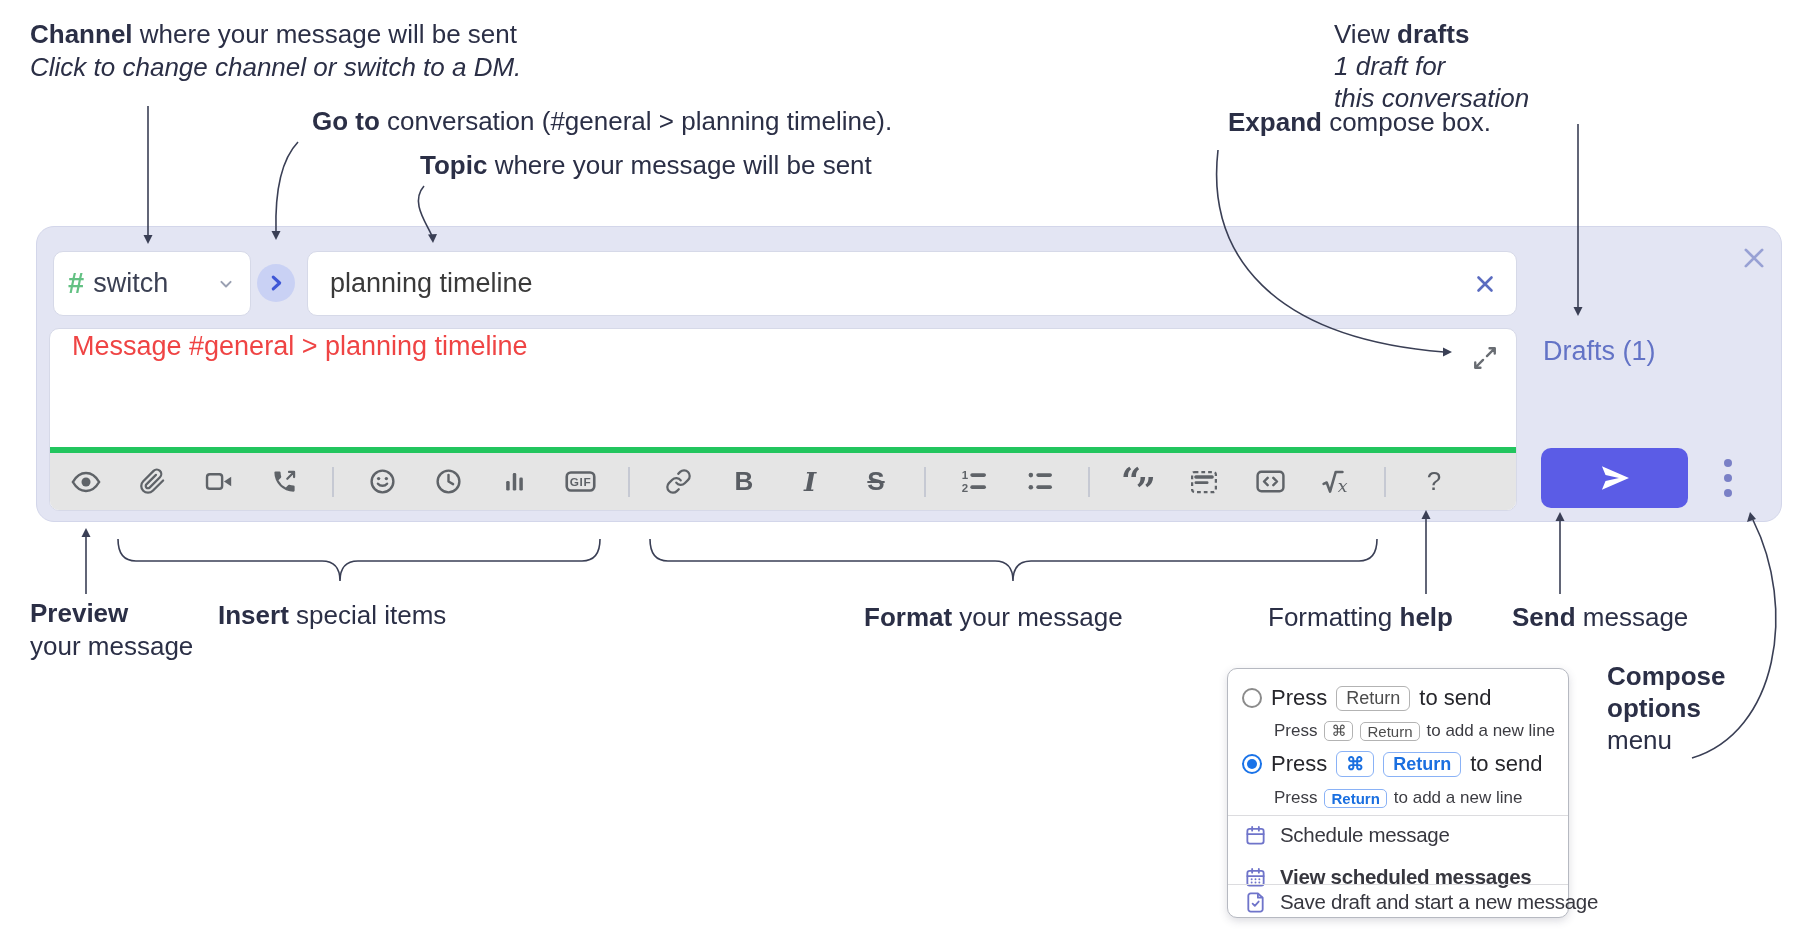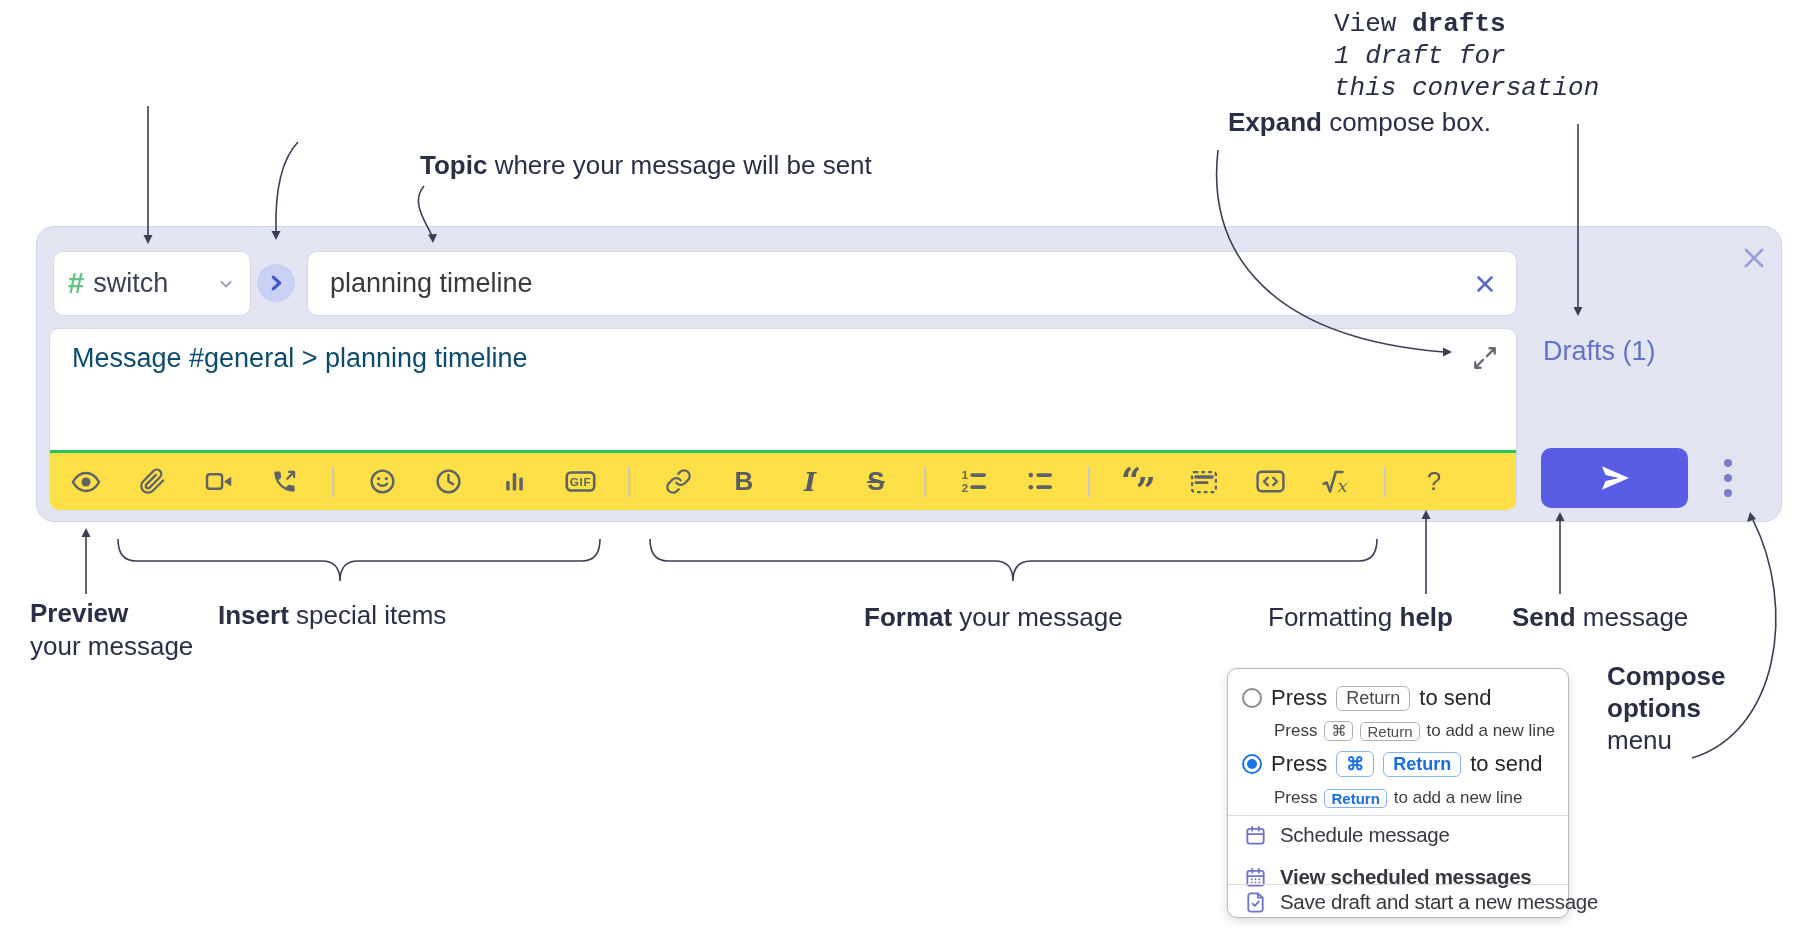--- a/index.html
+++ b/index.html
@@ -17,24 +17,24 @@
   .hash{font-size:29px;font-weight:700;color:#63c183;line-height:1;}
   .chname{font-size:27px;color:#3b4053;}
   .gotobtn{position:absolute;left:220px;top:37px;width:38px;height:38px;border-radius:50%;
            background:#c9d1f4;display:flex;align-items:center;justify-content:center;cursor:pointer;}
   .topic{position:absolute;left:270px;top:24px;width:1210px;height:65px;background:#fff;
          border:1px solid #d6d9e8;border-radius:10px;box-sizing:border-box;display:flex;
          align-items:center;padding:0 18px 0 22px;font-size:27px;color:#3a3a3a;}
   .closex{position:absolute;left:1702px;top:16px;width:30px;height:30px;cursor:pointer;}
   .msgbox{position:absolute;left:12px;top:101px;width:1468px;height:183px;background:#fff;
           border:1px solid #d6d9e8;border-radius:10px;box-sizing:border-box;overflow:hidden;}
-  .placeholder{position:absolute;left:22px;top:14px;font-size:27px;color:#0c4a6e;}
+  .placeholder{position:absolute;left:22px;top:2px;font-size:27px;color:#ef4444;}
   .expandic{position:absolute;right:18px;top:16px;width:26px;height:26px;cursor:pointer;}
-  .toolbar{position:absolute;left:0;right:0;bottom:0;height:57px;background:#fde047;
-           border-top:3px solid #22c55e;display:flex;align-items:center;padding-left:18px;gap:30px;}
+  .toolbar{position:absolute;left:0;right:0;bottom:0;height:57px;background:#e5e5e5;
+           border-top:6px solid #22c55e;display:flex;align-items:center;padding-left:18px;gap:30px;}
   .tbi{width:36px;height:36px;display:flex;align-items:center;justify-content:center;
        flex:0 0 36px;cursor:pointer;color:#5a5e64;}
   .tbi svg{display:block;}
   .tdiv{width:2px;height:30px;background:#c6c9d3;flex:0 0 2px;}
   .ltr{font-size:26px;font-weight:700;color:#595d63;}
   .ltr.i{font-family:"DejaVu Serif",serif;font-style:italic;font-weight:600;}
   .ltr.s{font-weight:600;text-decoration:line-through;}
   .quoteic{position:relative;width:36px;height:36px;font-family:"DejaVu Serif",serif;font-weight:700;color:#5a5e64;}
   .quoteic .qo{position:absolute;left:1px;top:-4px;font-size:35px;}
   .quoteic .qc{position:absolute;right:0px;top:6px;font-size:35px;}
@@ -60,27 +60,34 @@
   .mitem{position:absolute;left:16px;display:flex;align-items:center;gap:13px;font-size:20.5px;
          letter-spacing:-0.3px;color:#37373f;white-space:nowrap;cursor:pointer;}
   
   #overlay{position:absolute;left:0;top:0;z-index:5;pointer-events:none;}
 </style>
 </head>
 <body>
 
 <div id="canvas">
 
+  <div class="ann" style="left:30px;top:18px;">
+    <div><b>Channel</b><span> where your message will be sent</span></div>
+    <div class="it">Click to change channel or switch to a DM.</div>
+  </div>
+  <div class="ann" style="left:312px;top:105px;">
+    <b>Go to</b><span> conversation (#general &gt; planning timeline).</span>
+  </div>
   <div class="ann" style="left:420px;top:149px;">
     <b>Topic</b><span> where your message will be sent</span>
   </div>
   <div class="ann" style="left:1228px;top:106px;">
     <b>Expand</b><span> compose box.</span>
   </div>
-  <div class="ann" style="left:1334px;top:8px;line-height:32px;font-family:Liberation Mono, monospace;">
+  <div class="ann" style="left:1334px;top:18px;line-height:32px;">
     <div><span>View </span><b>drafts</b></div>
     <div class="it">1 draft for</div>
     <div class="it">this conversation</div>
   </div>
 
   <div class="compose">
     <div class="pill">
       <span class="hash">#</span>
       <span class="chname">switch</span>
       <svg width="20" height="20" viewBox="0 0 24 24" style="margin-left:auto;">

